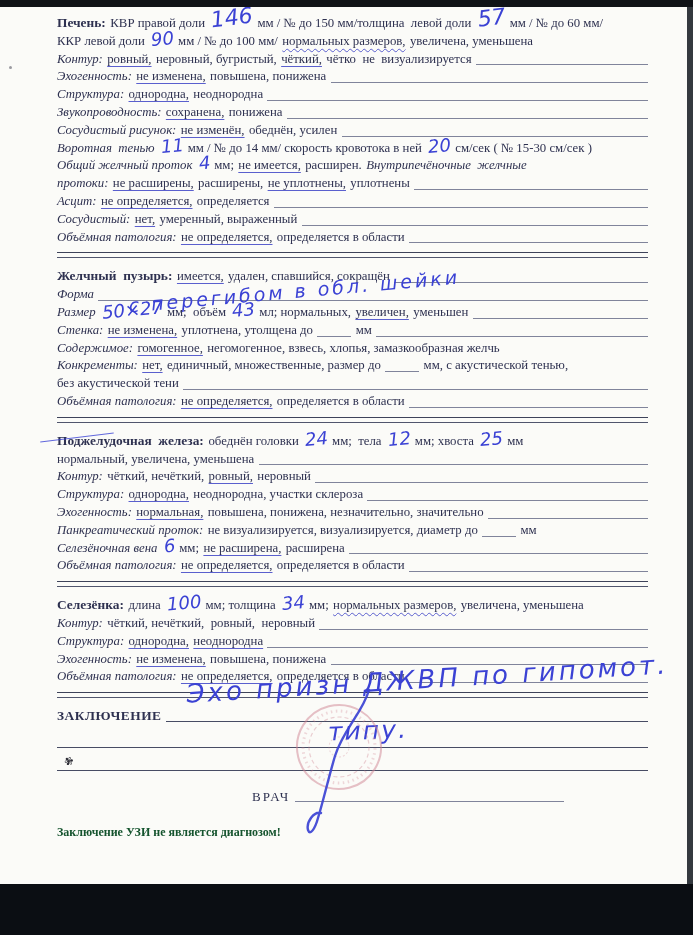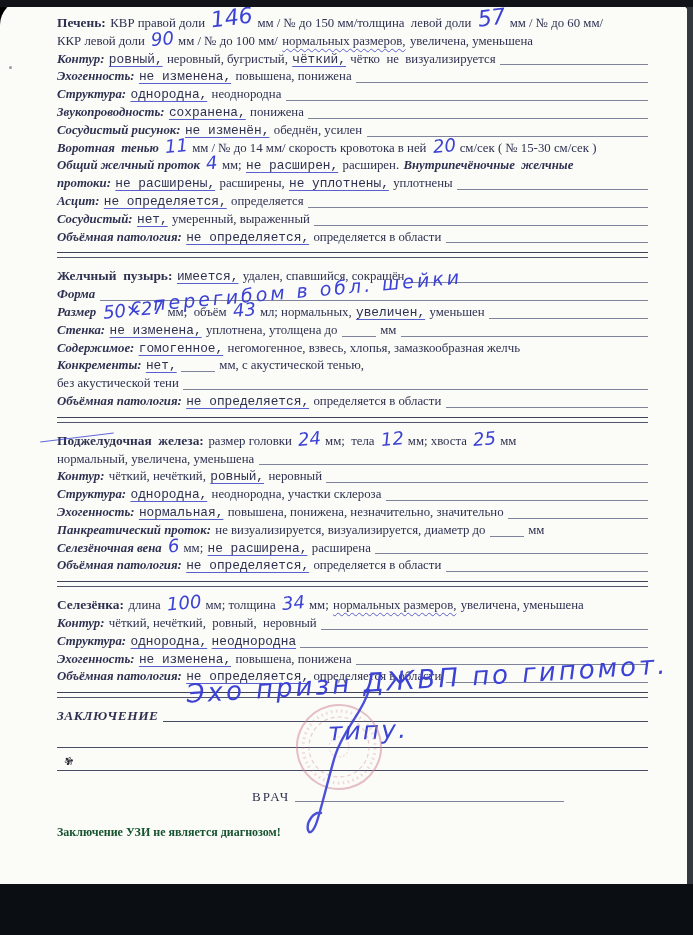--- a/index.html
+++ b/index.html
@@ -1,27 +1,27 @@
 <!DOCTYPE html>
 <html style="--print: #2e3150; --ink: #3b42d4; --pen: #5a5fce; --stamp: #cf8391;"><head>
 <meta charset="utf-8">
 <style>
   html,body{margin:0;padding:0;}
   body{width:693px;height:935px;overflow:hidden;background:#000;font-family:"Liberation Serif",serif;}
-  .page{position:absolute;left:0;top:0;width:693px;height:935px;background:#fbfbf8;border-radius:25px;}
+  .page{position:absolute;left:0;top:0;width:693px;height:935px;background:#fbfbf8;}
   .topbar{position:absolute;left:0;top:0;width:693px;height:7px;background:#101317;z-index:5;}
   .bottombar{position:absolute;left:0;bottom:0;width:693px;height:51px;background:#0b0e13;z-index:5;}
   .rightstrip{position:absolute;right:0;top:0;width:6px;height:935px;background:#34393f;z-index:4;}
   .content{position:absolute;left:57px;top:12px;width:591px;color:var(--print);}
   .line{display:flex;align-items:baseline;line-height:17.8px;font-size:12.8px;white-space:pre;}
   .sb{font-weight:700;margin-right:.34em;font-size:13.4px;}
-  .caps{letter-spacing:.5px;font-style:italic;}
-  .sl{font-weight:700;font-style:italic;margin-right:.34em;}
+  .caps{letter-spacing:.5px;}
+  .sl{font-weight:400;font-style:italic;margin-right:.34em;}
   .st{margin-right:.34em;}
-  .u{text-decoration:underline;text-decoration-color:var(--pen);text-decoration-thickness:1.4px;text-underline-offset:3px;font-family:Liberation Mono, monospace;}
+  .u{text-decoration:underline;text-decoration-color:var(--pen);text-decoration-thickness:1.4px;text-underline-offset:3px;}
   .w{text-decoration:underline;text-decoration-style:wavy;text-decoration-color:var(--pen);text-decoration-thickness:1px;text-underline-offset:3px;}
   .hw{font-family:"DejaVu Sans",sans-serif;font-style:italic;color:var(--ink);font-size:18px;display:inline-block;line-height:8px;transform:rotate(-5deg);margin:0 4px -2px 2px;}
   .hw.big{font-size:22px;transform:rotate(-7deg) translateY(-2px);}
   .fill{flex:1 1 24px;border-bottom:1px solid #80849b;align-self:flex-end;margin-bottom:3px;min-width:20px;position:relative;}
   .gap{width:34px;border-bottom:1px solid #80849b;align-self:flex-end;margin-bottom:3px;margin-right:.34em;}
   .hw.infill{position:absolute;left:28px;top:-16px;font-size:19px;letter-spacing:3px;line-height:14px;}
   .divider{height:4px;border-top:1.7px solid #3e435a;border-bottom:1.1px solid #50556d;margin:6px 0 7px 0;}
   .section{padding-top:2px;}
   .concl{margin-top:9px;}
   .rule{height:22px;border-bottom:1.3px solid #474c64;}
@@ -43,40 +43,40 @@
     <div id="sections">
         <div class="section">
           <div class="line"><span class="sb">Печень:</span><span class="st">КВР правой доли</span><span class="hw big">146</span><span class="st">мм / № до 150 мм/толщина  левой доли</span><span class="hw big">57</span><span class="st">мм / № до 60 мм/</span></div>
           <div class="line"><span class="st">ККР левой доли</span><span class="hw">90</span><span class="st">мм / № до 100 мм/</span><span class="st w">нормальных размеров,</span><span class="st">увеличена, уменьшена</span></div>
           <div class="line"><span class="sl">Контур:</span><span class="st u">ровный,</span><span class="st">неровный, бугристый,</span><span class="st u">чёткий,</span><span class="st">чётко  не  визуализируется</span><span class="fill"></span></div>
           <div class="line"><span class="sl">Эхогенность:</span><span class="st u">не изменена,</span><span class="st">повышена, понижена</span><span class="fill"></span></div>
           <div class="line"><span class="sl">Структура:</span><span class="st u">однородна,</span><span class="st">неоднородна</span><span class="fill"></span></div>
           <div class="line"><span class="sl">Звукопроводность:</span><span class="st u">сохранена,</span><span class="st">понижена</span><span class="fill"></span></div>
           <div class="line"><span class="sl">Сосудистый рисунок:</span><span class="st u">не изменён,</span><span class="st">обеднён, усилен</span><span class="fill"></span></div>
           <div class="line"><span class="sl">Воротная  тенью</span><span class="hw">11</span><span class="st">мм / № до 14 мм/ скорость кровотока в ней</span><span class="hw">20</span><span class="st">см/сек ( № 15-30 см/сек )</span></div>
-          <div class="line"><span class="sl">Общий желчный проток</span><span class="hw">4</span><span class="st">мм;</span><span class="st u">не расширен,</span><span class="st">расширен.</span><span class="sl">Внутрипечёночные  желчные</span></div>
+          <div class="line"><span class="sl">Общий желчный проток</span><span class="hw">4</span><span class="st">мм;</span><span class="st u">не имеется,</span><span class="st">расширен.</span><span class="sl">Внутрипечёночные  желчные</span></div>
           <div class="line"><span class="sl">протоки:</span><span class="st u">не расширены,</span><span class="st">расширены,</span><span class="st u">не уплотнены,</span><span class="st">уплотнены</span><span class="fill"></span></div>
           <div class="line"><span class="sl">Асцит:</span><span class="st u">не определяется,</span><span class="st">определяется</span><span class="fill"></span></div>
           <div class="line"><span class="sl">Сосудистый:</span><span class="st u">нет,</span><span class="st">умеренный, выраженный</span><span class="fill"></span></div>
           <div class="line"><span class="sl">Объёмная патология:</span><span class="st u">не определяется,</span><span class="st">определяется в области</span><span class="fill"></span></div>
         </div>
         <div class="divider"></div>
         <div class="section">
           <div class="line"><span class="sb">Желчный  пузырь:</span><span class="st u">имеется,</span><span class="st">удален, спавшийся, сокращён</span><span class="fill"></span></div>
           <div class="line"><span class="sl">Форма</span><span class="fill"><span class="hw infill">с перегибом в обл. шейки</span></span></div>
           <div class="line"><span class="sl">Размер</span><span class="hw">50×27</span><span class="st">мм;  объём</span><span class="hw">43</span><span class="st">мл; нормальных,</span><span class="st u">увеличен,</span><span class="st">уменьшен</span><span class="fill"></span></div>
           <div class="line"><span class="sl">Стенка:</span><span class="st u">не изменена,</span><span class="st">уплотнена, утолщена до</span><span class="gap"></span><span class="st">мм</span><span class="fill"></span></div>
           <div class="line"><span class="sl">Содержимое:</span><span class="st u">гомогенное,</span><span class="st">негомогенное, взвесь, хлопья, замазкообразная желчь</span></div>
-          <div class="line"><span class="sl">Конкременты:</span><span class="st u">нет,</span><span class="gap"></span><span class="st">мм, с акустической тенью,</span></div>
+          <div class="line"><span class="sl">Конкременты:</span><span class="st u">нет,</span><span class="st">единичный, множественные, размер до</span><span class="gap"></span><span class="st">мм, с акустической тенью,</span></div>
           <div class="line"><span class="st">без акустической тени</span><span class="fill"></span></div>
           <div class="line"><span class="sl">Объёмная патология:</span><span class="st u">не определяется,</span><span class="st">определяется в области</span><span class="fill"></span></div>
         </div>
         <div class="divider"></div>
         <div class="section">
-          <div class="line"><span class="sb">Поджелудочная  железа:</span><span class="st">размер головки</span><span class="hw">24</span><span class="st">мм;  тела</span><span class="hw">12</span><span class="st">мм; хвоста</span><span class="hw">25</span><span class="st">мм</span></div>
+          <div class="line"><span class="sb">Поджелудочная  железа:</span><span class="st">обеднён головки</span><span class="hw">24</span><span class="st">мм;  тела</span><span class="hw">12</span><span class="st">мм; хвоста</span><span class="hw">25</span><span class="st">мм</span></div>
           <div class="line"><span class="st">нормальный, увеличена, уменьшена</span><span class="fill"></span></div>
           <div class="line"><span class="sl">Контур:</span><span class="st">чёткий, нечёткий,</span><span class="st u">ровный,</span><span class="st">неровный</span><span class="fill"></span></div>
           <div class="line"><span class="sl">Структура:</span><span class="st u">однородна,</span><span class="st">неоднородна, участки склероза</span><span class="fill"></span></div>
           <div class="line"><span class="sl">Эхогенность:</span><span class="st u">нормальная,</span><span class="st">повышена, понижена, незначительно, значительно</span><span class="fill"></span></div>
           <div class="line"><span class="sl">Панкреатический проток:</span><span class="st">не визуализируется, визуализируется, диаметр до</span><span class="gap"></span><span class="st">мм</span></div>
           <div class="line"><span class="sl">Селезёночная вена</span><span class="hw">6</span><span class="st">мм;</span><span class="st u">не расширена,</span><span class="st">расширена</span><span class="fill"></span></div>
           <div class="line"><span class="sl">Объёмная патология:</span><span class="st u">не определяется,</span><span class="st">определяется в области</span><span class="fill"></span></div>
         </div>
         <div class="divider"></div>
         <div class="section">

